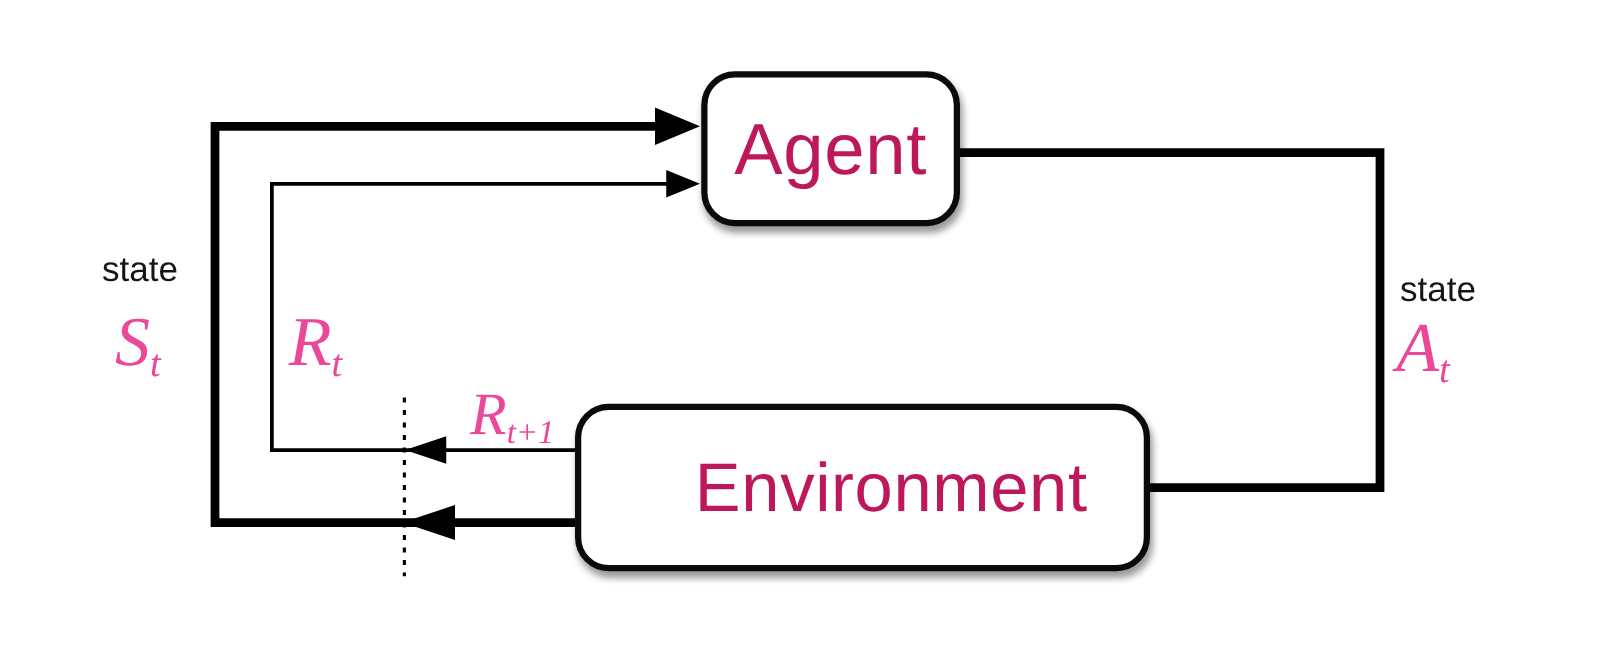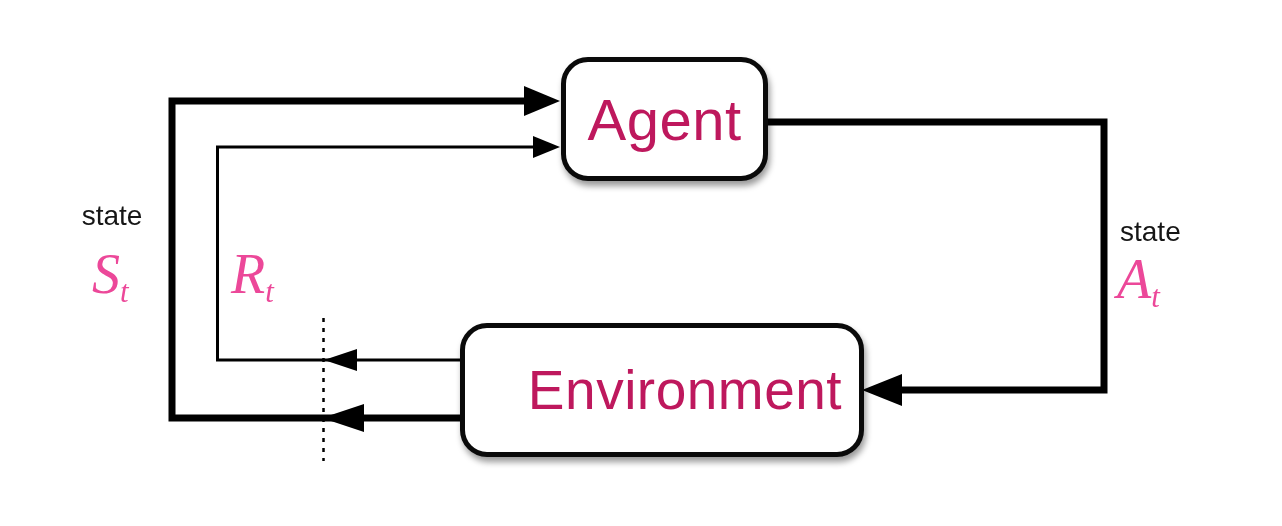--- a/index.html
+++ b/index.html
@@ -33,21 +33,21 @@
     color: #be185d;
     letter-spacing: 0.5px;
   }
   .node-agent {
     left: 561px; top: 57px;
     width: 207px; height: 124px;
     font-size: 58px;
   }
   .node-environment {
     left: 460px; top: 323px;
-    width: 404px; height: 134px;
+    width: 460px; height: 134px;
     font-size: 55px;
     padding-left: 46px;
   }
   .word-label {
     position: absolute;
     z-index: 3;
     font-size: 28px;
     line-height: 1;
     color: #161616;
   }
@@ -108,14 +108,17 @@
 
   <div class="math-label sym-state">
     <span>S</span><sub>t</sub>
   </div>
   <div class="math-label sym-reward">
     <span>R</span><sub>t</sub>
   </div>
   <div class="math-label sym-action">
     <span>A</span><sub>t</sub>
   </div>
+  <div class="math-label math-small sym-next-reward">
+    <span>R</span><sub>t+1</sub>
+  </div>
 
 </div>
 
 </body></html>

